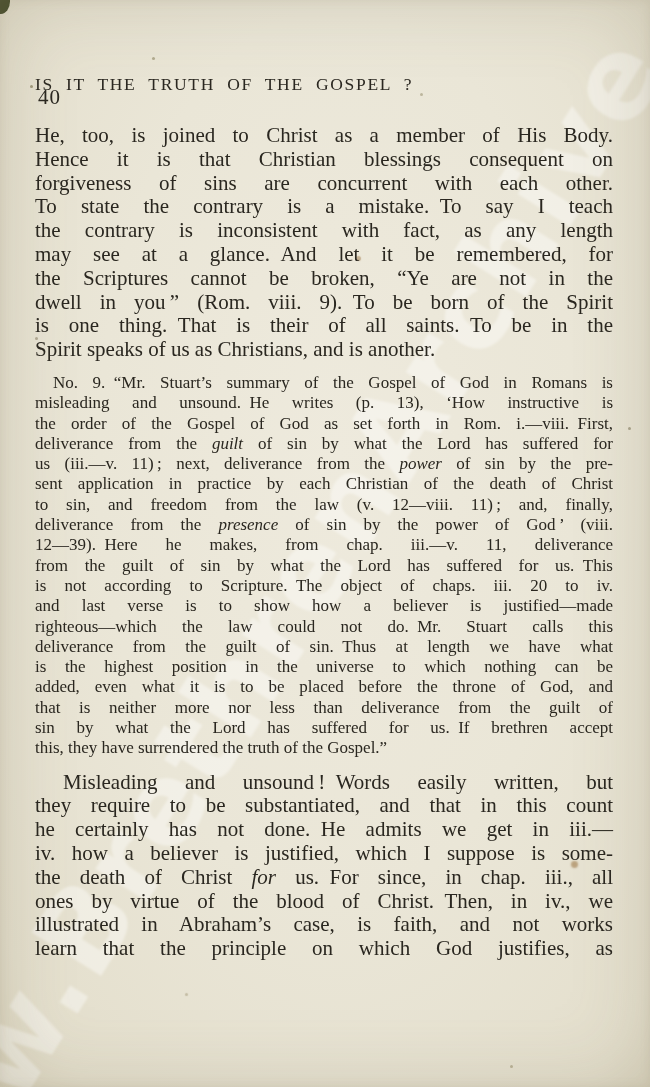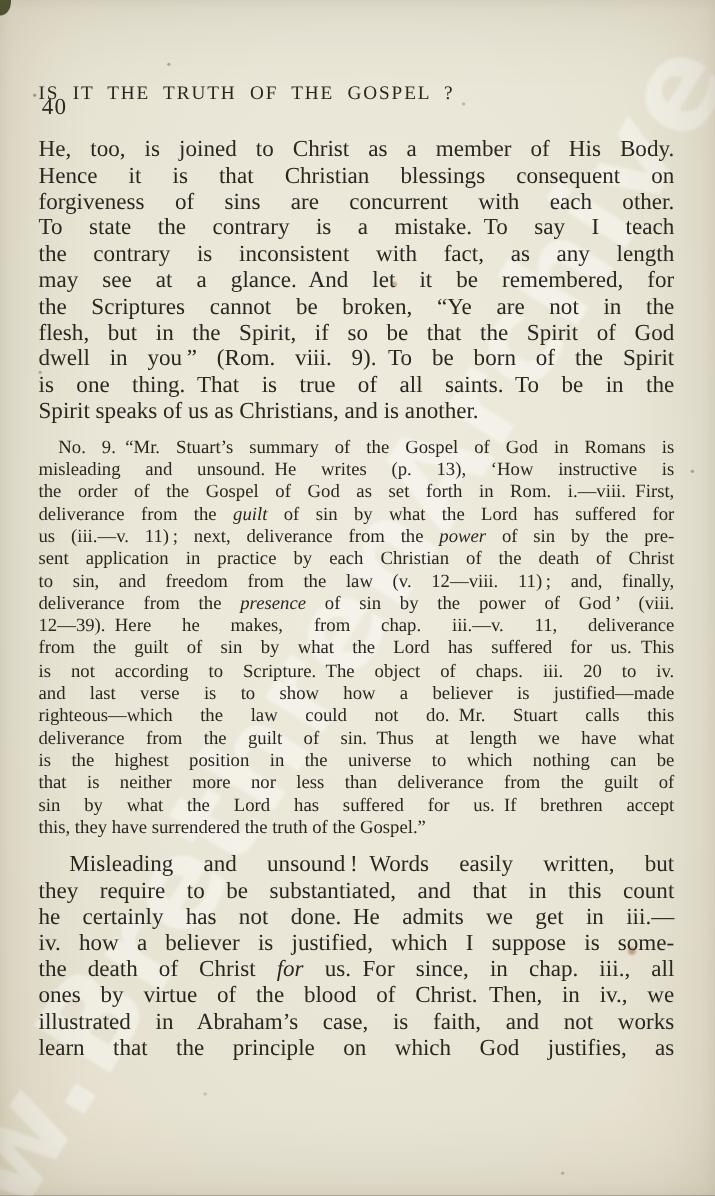--- a/index.html
+++ b/index.html
@@ -67,41 +67,41 @@
     </div>
     <div id="text-block">
         <div class="para body m-p1">
           <div class="line"><span>He, too, is joined to Christ as a member of His Body.</span></div>
           <div class="line"><span>Hence it is that Christian blessings consequent on</span></div>
           <div class="line"><span>forgiveness of sins are concurrent with each other.</span></div>
           <div class="line"><span>To state the contrary is a mistake. To say I teach</span></div>
           <div class="line"><span>the contrary is inconsistent with fact, as any length</span></div>
           <div class="line"><span>may see at a glance. And let it be remembered, for</span></div>
           <div class="line"><span>the Scriptures cannot be broken, “Ye are not in the</span></div>
-          <div class="line"><span>flesh, but in the Spirit, if so be that the Spirit of God</span></div>
           <div class="line"><span>dwell in you ” (Rom. viii. 9). To be born of the Spirit</span></div>
-          <div class="line"><span>is one thing. That is true of all saints. To be in the</span></div>
+          <div class="line"><span>is one thing. That is their of all saints. To be in the</span></div>
           <div class="line last"><span>Spirit speaks of us as Christians, and is another.</span></div>
         </div>
         <div class="para quote m-q">
           <div class="line ind-sm"><span>No. 9. “Mr. Stuart’s summary of the Gospel of God in Romans is</span></div>
           <div class="line"><span>misleading and unsound. He writes (p. 13), ‘How instructive is</span></div>
           <div class="line"><span>the order of the Gospel of God as set forth in Rom. i.—viii. First,</span></div>
           <div class="line"><span>deliverance from the </span><span class="it">guilt</span><span> of sin by what the Lord has suffered for</span></div>
           <div class="line"><span>us (iii.—v. 11) ; next, deliverance from the </span><span class="it">power</span><span> of sin by the pre-</span></div>
           <div class="line"><span>sent application in practice by each Christian of the death of Christ</span></div>
           <div class="line"><span>to sin, and freedom from the law (v. 12—viii. 11) ; and, finally,</span></div>
           <div class="line"><span>deliverance from the </span><span class="it">presence</span><span> of sin by the power of God ’ (viii.</span></div>
           <div class="line"><span>12—39). Here he makes, from chap. iii.—v. 11, deliverance</span></div>
           <div class="line"><span>from the guilt of sin by what the Lord has suffered for us. This</span></div>
           <div class="line"><span>is not according to Scripture. The object of chaps. iii. 20 to iv.</span></div>
           <div class="line"><span>and last verse is to show how a believer is justified—made</span></div>
           <div class="line"><span>righteous—which the law could not do. Mr. Stuart calls this</span></div>
           <div class="line"><span>deliverance from the guilt of sin. Thus at length we have what</span></div>
           <div class="line"><span>is the highest position in the universe to which nothing can be</span></div>
+          <div class="line"><span>added, even what it is to be placed before the throne of God, and</span></div>
           <div class="line"><span>that is neither more nor less than deliverance from the guilt of</span></div>
           <div class="line"><span>sin by what the Lord has suffered for us. If brethren accept</span></div>
           <div class="line last"><span>this, they have surrendered the truth of the Gospel.”</span></div>
         </div>
         <div class="para body m-p3">
           <div class="line ind-lg"><span>Misleading and unsound ! Words easily written, but</span></div>
           <div class="line"><span>they require to be substantiated, and that in this count</span></div>
           <div class="line"><span>he certainly has not done. He admits we get in iii.—</span></div>
           <div class="line"><span>iv. how a believer is justified, which I suppose is some-</span></div>
           <div class="line"><span>the death of Christ </span><span class="it">for</span><span> us. For since, in chap. iii., all</span></div>

